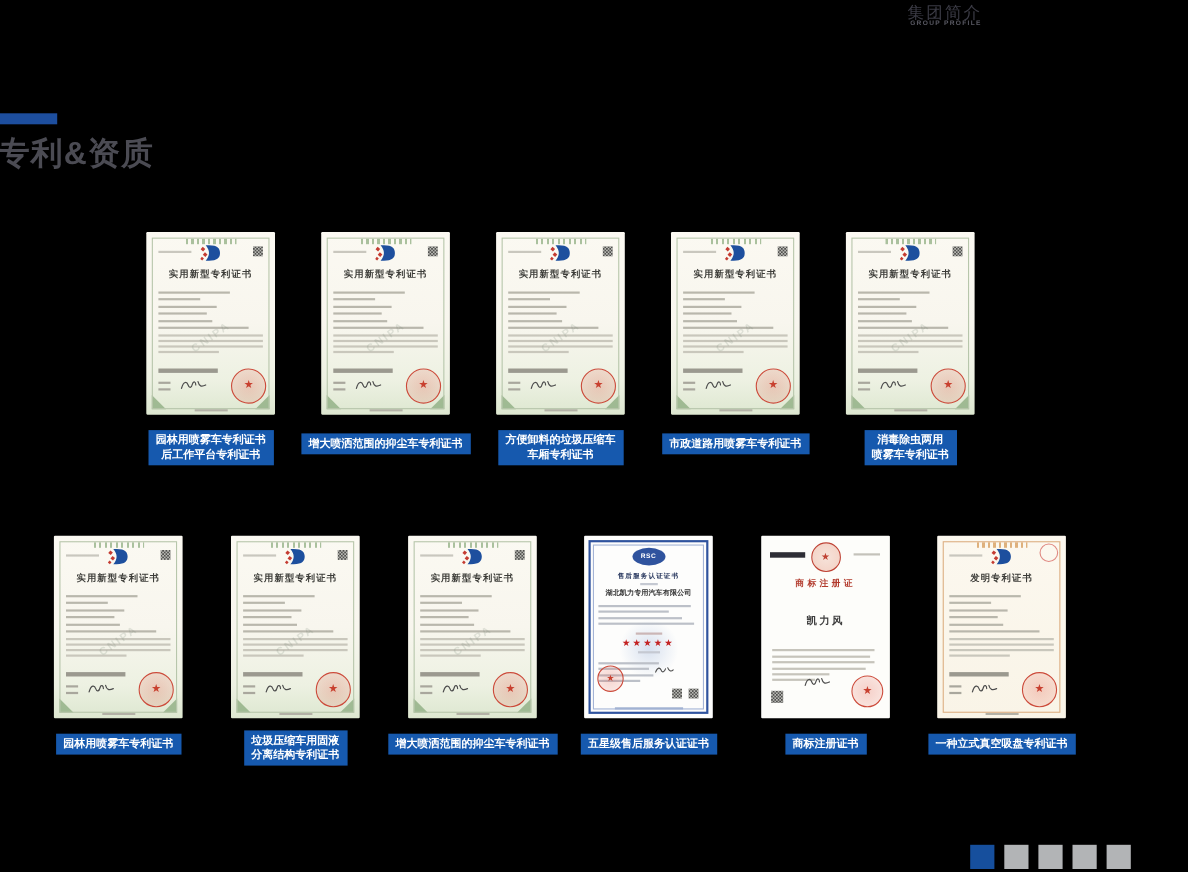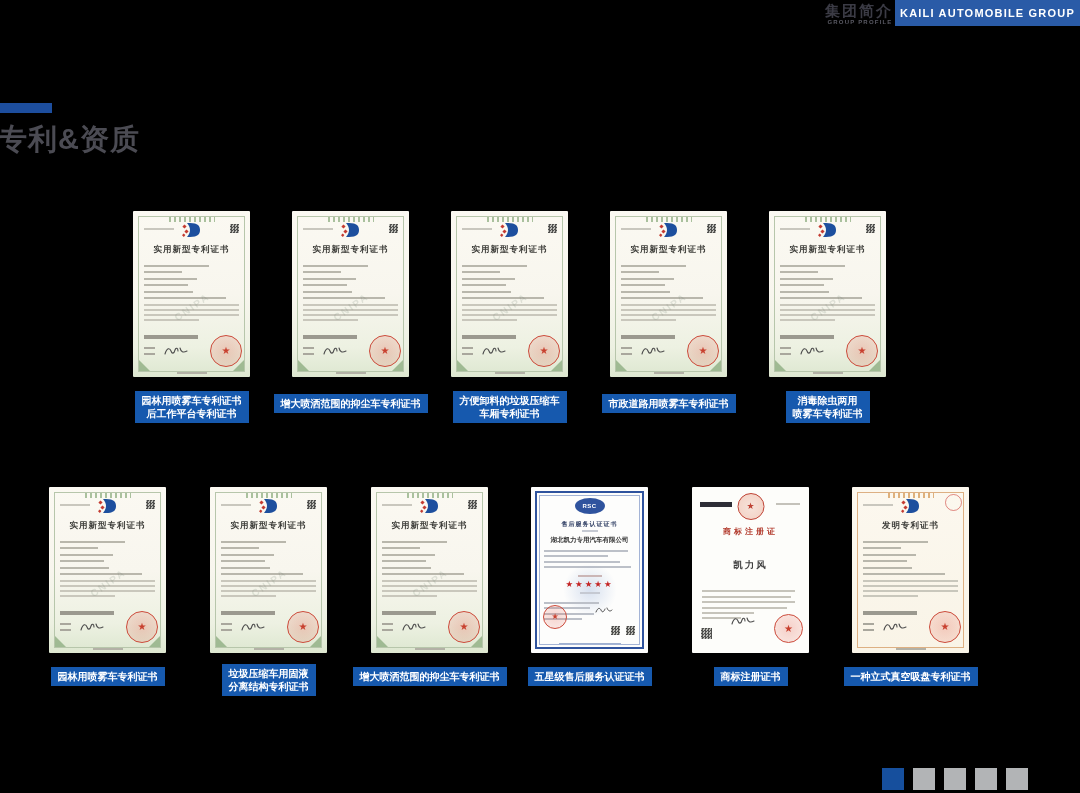--- a/index.html
+++ b/index.html
@@ -1,20 +1,20 @@
 <!DOCTYPE html>
 <html><head>
 <meta charset="utf-8">
 <style>
   html,body{margin:0;padding:0;background:#000;}
   .stage{position:relative;width:1080px;height:793px;background:#000;overflow:hidden;
          font-family:"Liberation Sans",sans-serif;}
 
   
-  .sec-title{position:absolute;top:2px;right:187px;color:#3b3b45;font-weight:bold;
+  .sec-title{position:absolute;top:2px;right:187px;color:#3b3b45;font-weight:normal;
              font-size:15px;letter-spacing:2px;text-align:center;}
   .sec-sub{position:absolute;top:19px;right:187px;color:#5a5a64;font-weight:bold;
            font-size:6px;letter-spacing:1.2px;text-align:center;width:66px;}
   .brand{position:absolute;top:0;right:0;width:185px;height:26px;background:#2a5ba7;
          color:#fff;font-weight:bold;font-size:11px;letter-spacing:1.2px;
          display:flex;align-items:center;justify-content:center;}
 
   
   .tbar{position:absolute;left:0;top:103px;width:52px;height:10px;background:#1d4e9e;}
   .ptitle{position:absolute;left:-2px;top:120px;color:#4b4b53;font-weight:bold;
@@ -133,21 +133,20 @@
   .pgdot{width:22px;height:22px;background:#b2b4b6;cursor:pointer;}
   .pgdot.active{background:#164f9d;}
 </style>
 </head>
 <body>
 
 <div class="stage">
 
   <div class="sec-title">集团简介</div>
   <div class="sec-sub">GROUP PROFILE</div>
-  <div class="brand">KAILI AUTOMOBILE GROUP</div>
 
   <div class="tbar"></div>
   <div class="ptitle">专利&amp;资质</div>
 
   <div class="cell r1" style="left:133px;top:211px">
     <div class="cert u">
       <i class="orn"></i>
         <b class="no"></b>
       <span class="logo"><svg width="20" height="16" viewBox="0 0 20 16">
             <path d="M8 1 C16 1 18 4 18 8 C18 12 16 15 8 15 L5 15 C9 10 9 6 5 1 Z" fill="#1d4f9e"></path>

